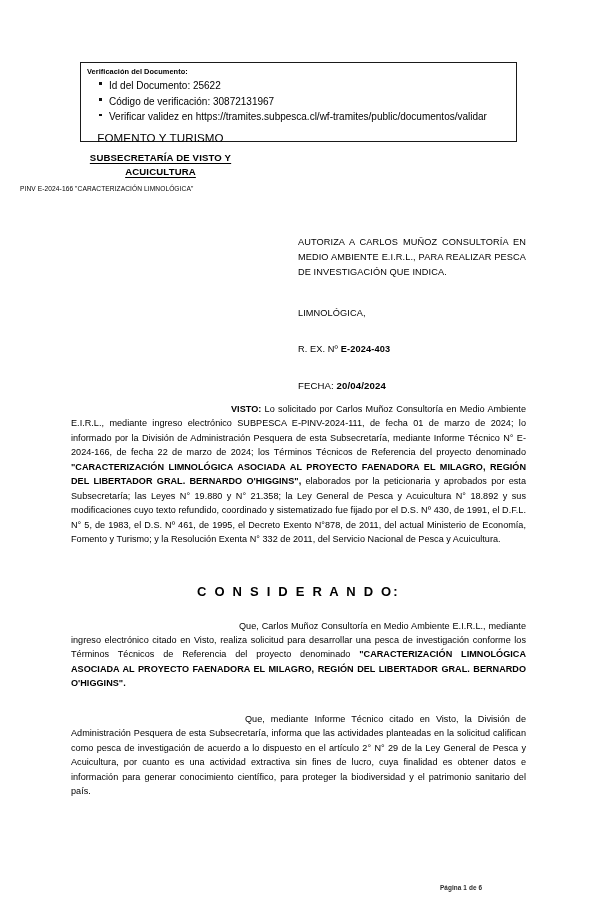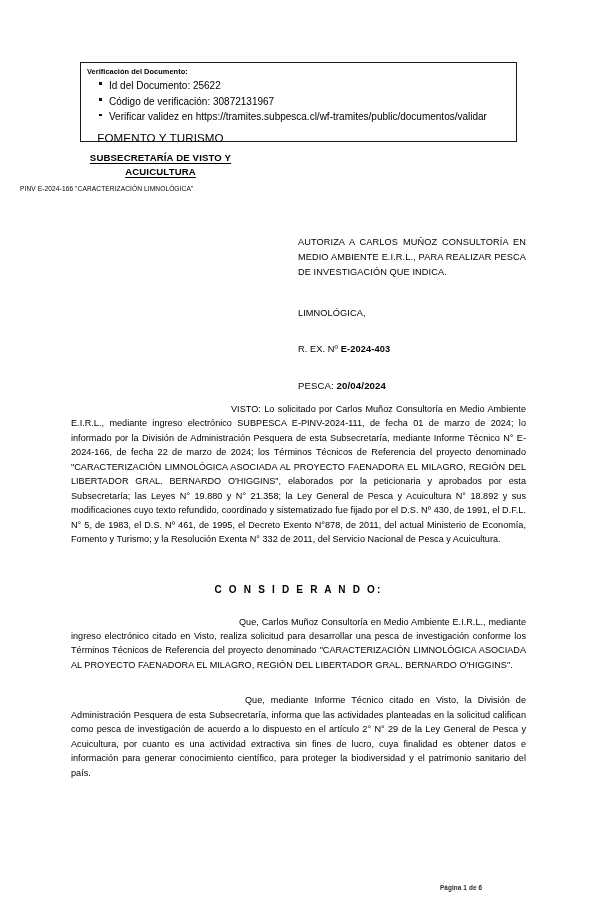--- a/index.html
+++ b/index.html
@@ -139,28 +139,28 @@
     width: 455px;
   }
   .para {
     font-size: 9.1px;
     line-height: 1.59;
     text-align: justify;
     text-justify: inter-word;
     margin: 0 0 9px 0;
     letter-spacing: 0.02px;
   }
-  .para b { font-weight: normal; }
+  .para b { font-weight: bold; }
   .lead { padding-left: 160px; }
   .lead-2 { padding-left: 168px; }
   .lead-3 { padding-left: 174px; }
 
   .considerando {
     text-align: center;
-    font-size: 10px;
+    font-size: 13px;
     font-weight: bold;
     letter-spacing: 2.2px;
     margin: 22px 0 20px 0;
   }
   .gap-a { height: 6px; }
   .gap-b { height: 12px; }
 
   
   .footer {
     position: absolute;
@@ -199,21 +199,21 @@
       <span>SUBSECRETARÍA DE VISTO Y</span><br>
       <span>ACUICULTURA</span>
     </div>
     <div class="proj-ref">PINV E-2024-166 "CARACTERIZACIÓN LIMNOLÓGICA"</div>
   </div>
 
   <div class="right-col">
     <div class="subject">AUTORIZA A CARLOS MUÑOZ CONSULTORÍA EN MEDIO AMBIENTE E.I.R.L., PARA REALIZAR PESCA DE INVESTIGACIÓN QUE INDICA.</div>
     <div class="place">LIMNOLÓGICA,</div>
     <div class="resnum"><span>R. EX. Nº </span><b>E-2024-403</b></div>
-    <div class="fecha"><span>PESCA: </span><b>20/04/2024</b></div>
+    <div class="fecha"><span>FECHA: </span><b>20/04/2024</b></div>
   </div>
 
   <div class="body-block">
 
     <p class="para"><span class="lead"></span><b>VISTO:</b><span> Lo solicitado por Carlos Muñoz Consultoría en Medio Ambiente E.I.R.L., mediante ingreso electrónico SUBPESCA E-PINV-2024-111, de fecha 01 de marzo de 2024; lo informado por la División de Administración Pesquera de esta Subsecretaría, mediante Informe Técnico N° E-2024-166, de fecha 22 de marzo de 2024; los Términos Técnicos de Referencia del proyecto denominado </span><b>"CARACTERIZACIÓN LIMNOLÓGICA ASOCIADA AL PROYECTO FAENADORA EL MILAGRO, REGIÓN DEL LIBERTADOR GRAL. BERNARDO O'HIGGINS",</b><span> elaborados por la peticionaria y aprobados por esta Subsecretaría; las Leyes N° 19.880 y N° 21.358; la Ley General de Pesca y Acuicultura N° 18.892 y sus modificaciones cuyo texto refundido, coordinado y sistematizado fue fijado por el D.S. Nº 430, de 1991, el D.F.L. N° 5, de 1983, el D.S. Nº 461, de 1995, el Decreto Exento N°878, de 2011, del actual Ministerio de Economía, Fomento y Turismo; y la Resolución Exenta N° 332 de 2011, del Servicio Nacional de Pesca y Acuicultura.</span></p>
 
     <div class="gap-a"></div>
 
     <div class="considerando">C O N S I D E R A N D O:</div>
 

